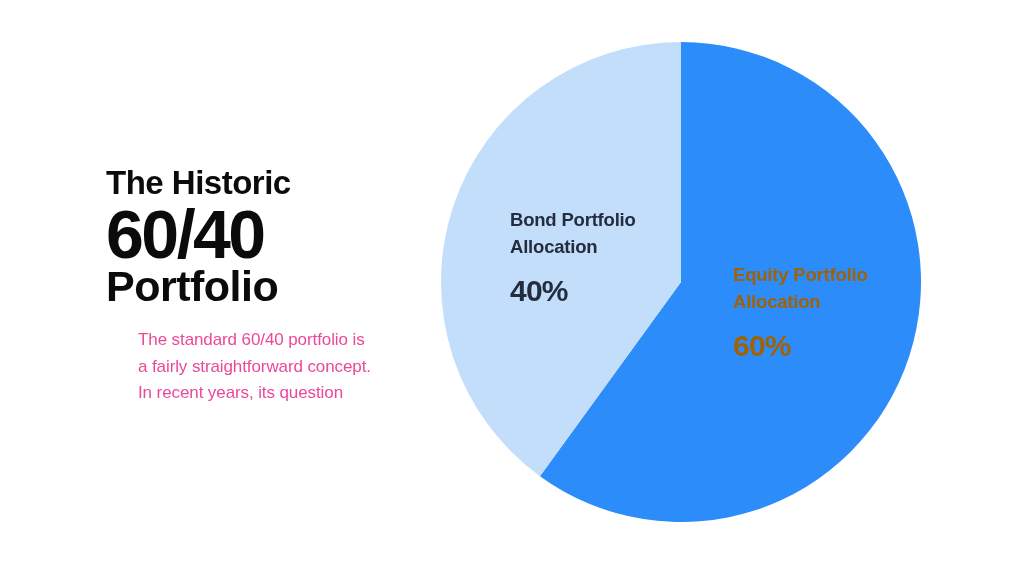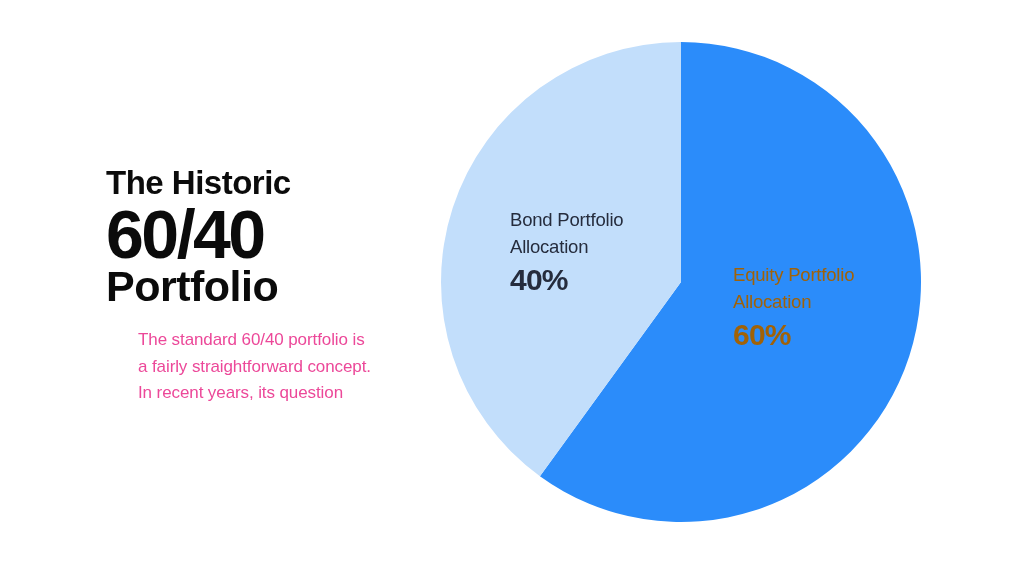--- a/index.html
+++ b/index.html
@@ -89,28 +89,29 @@
 
   
   .slice-label {
     position: absolute;
   }
   .slice-label .l-line {
     font-size: 18.5px;
     line-height: 27px;
     letter-spacing: -0.2px;
     white-space: nowrap;
+    font-weight: bold;
   }
   .slice-label .l-pct {
     font-size: 30px;
     line-height: 38px;
     font-weight: bold;
     letter-spacing: -0.8px;
     white-space: nowrap;
-    margin-top: 1px;
+    margin-top: 12px;
   }
 
   #label-bond {
     left: 510px;
     top: 206px;
     color: #252c3d;
   }
   #label-equity {
     left: 733px;
     top: 261px;

